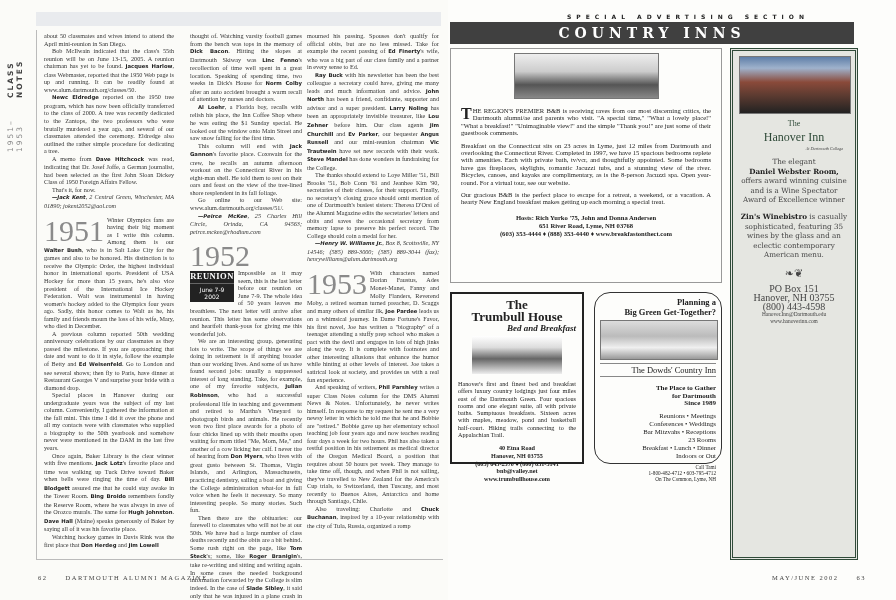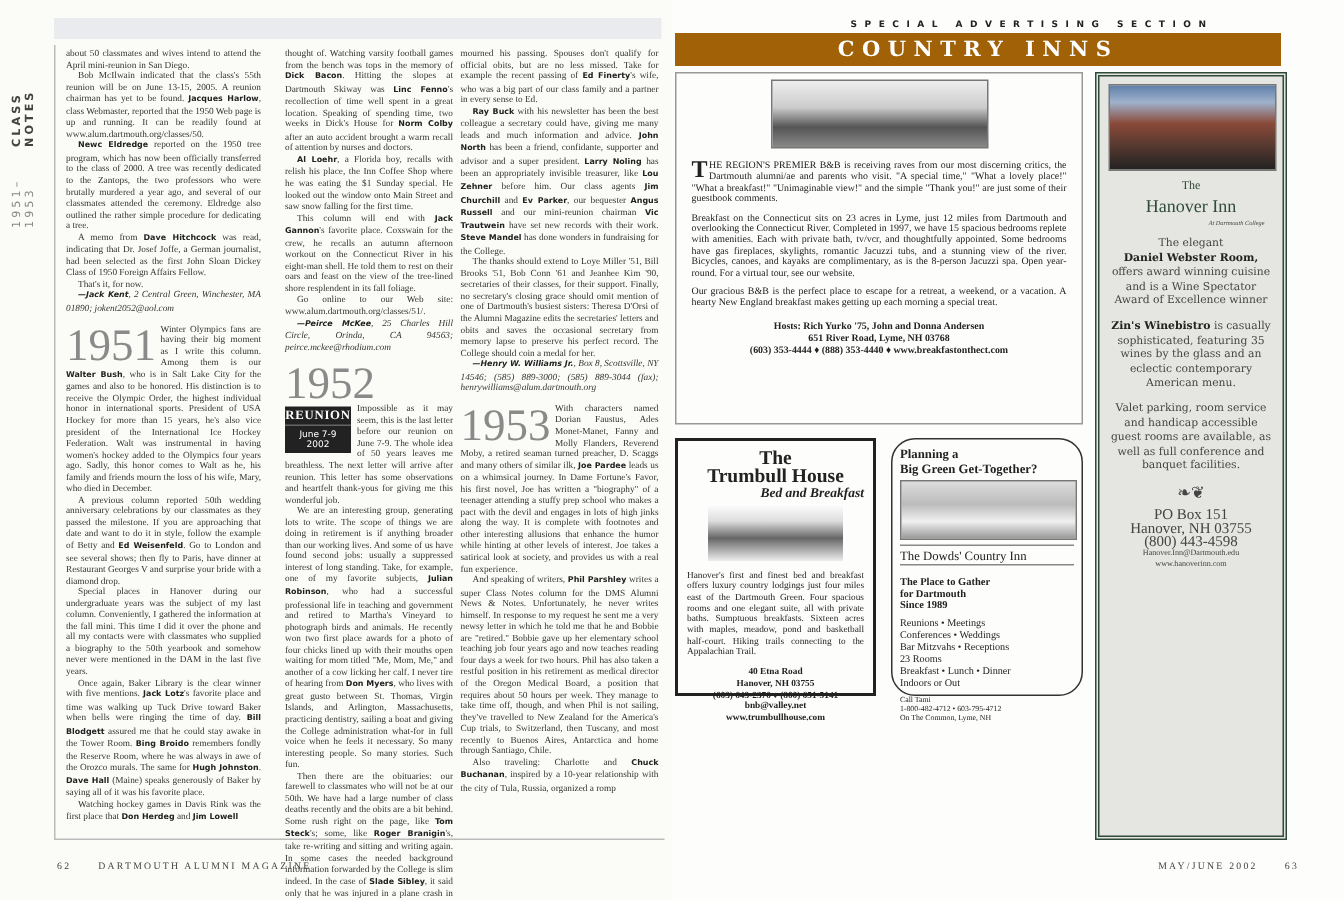--- a/index.html
+++ b/index.html
@@ -23,36 +23,36 @@
   .reunion{float:left;width:44px;margin:2px 4px 2px 0;background:#222;color:#fff;text-align:center;font-family:"Liberation Serif",serif}
   .reunion .t{font-size:8.5px;font-weight:bold;letter-spacing:0.5px;padding:2px 0;border-bottom:1px solid #666}
   .reunion .d{font-family:"DejaVu Sans",sans-serif;font-size:6px;line-height:7px;padding:2px 0}
   .folio{position:absolute;top:574px;font-family:"Liberation Serif",serif;font-size:6.5px;letter-spacing:1.5px;color:#444}
   .f-left{left:38px}
   .f-left span{margin-left:18px}
   .f-right{right:30px}
   .f-right span{margin-left:18px}
   
   .special{position:absolute;left:80px;top:13px;width:320px;text-align:center;font-family:"DejaVu Sans",sans-serif;font-size:6px;font-weight:bold;letter-spacing:5px;color:#222}
-  .banner{position:absolute;left:2px;top:22px;width:404px;height:22px;background:#a16207;color:#fff;text-align:center;font-family:"DejaVu Serif",serif;font-size:14px;font-weight:bold;letter-spacing:5px;line-height:22px}
+  .banner{position:absolute;left:2px;top:22px;width:404px;height:22px;background:#404040;color:#fff;text-align:center;font-family:"DejaVu Serif",serif;font-size:14px;font-weight:bold;letter-spacing:5px;line-height:22px}
   .ad{position:absolute;font-family:"Liberation Serif",serif;color:#222}
   .ad-bac{left:2px;top:48px;width:272px;height:235px;border:1px solid #999;padding:4px 10px}
   .ad-bac h2{text-align:center;font-size:13px;font-weight:normal;color:#444;margin-bottom:4px}
   .pic{background:linear-gradient(180deg,#eee 0%,#ccc 40%,#555 70%,#888 100%);border:1px solid #777}
   .bac-pic{width:145px;height:46px;margin:0 auto 8px}
   .ad-bac p{font-size:6.6px;line-height:7.4px;text-align:justify;margin-bottom:5px}
   .ad-bac .drop{float:left;font-size:16px;line-height:14px;margin-right:1px;font-weight:bold}
   .ad-bac .contact{text-align:center;font-weight:bold;font-size:6.6px;line-height:8px;margin-top:8px}
   .ad-trum{left:2px;top:292px;width:134px;height:172px;border:2px solid #222;padding:5px 6px}
   .ad-trum h2{text-align:center;font-size:13px;line-height:12px;font-weight:bold}
   .ad-trum h3{text-align:right;font-size:9px;font-style:italic;font-weight:bold;margin-bottom:3px}
   .trum-pic{width:90px;height:38px;margin:0 auto 6px;background:linear-gradient(180deg,#fff 0%,#ddd 30%,#666 60%,#eee 100%);border:none}
   .ad-trum p{font-size:6.2px;line-height:7.3px;text-align:justify;margin-bottom:6px}
   .ad-trum .contact{text-align:center;font-weight:bold;font-size:6.2px;line-height:7.6px}
-  .ad-dowd{left:146px;top:292px;width:128px;height:172px;border:1px solid #333;border-radius:16px;padding:5px 5px;text-align:left}
+  .ad-dowd{left:146px;top:292px;width:128px;height:172px;border:1px solid #333;border-radius:16px;padding:5px 5px;text-align:right}
   .ad-dowd h2{font-size:8.5px;line-height:9.5px;font-weight:bold;margin-bottom:3px}
   .dowd-pic{width:118px;height:40px;margin:0 auto 3px;background:linear-gradient(180deg,#ddd 0%,#bbb 40%,#f0f0f0 70%,#999 100%)}
   .ad-dowd .name{font-size:8.5px;border-top:1px solid #888;border-bottom:1px solid #888;padding:1px 0;margin-bottom:8px}
   .ad-dowd .tag{font-size:7px;font-weight:bold;line-height:7.5px}
   .ad-dowd .list{font-size:6.8px;line-height:8px;margin-top:4px}
   .ad-dowd .call{font-size:5.2px;line-height:6.3px;margin-top:4px}
   .ad-han{left:282px;top:48px;width:128px;height:512px;border:3px double #2f4a38;background:#e5e6e1;padding:5px 6px;text-align:center}
   .han-pic{width:112px;height:58px;margin:0 auto 6px;background:linear-gradient(180deg,#5f7fa8 0%,#9fb2cc 20%,#8a4a3a 45%,#5a3a30 70%,#222 100%)}
   .ad-han .the{font-size:8px;color:#2f4a38;line-height:8px}
   .ad-han h2{font-size:12px;font-weight:normal;color:#2f4a38;line-height:18px}
@@ -177,21 +177,20 @@
       </div>
     </div>
 
     <div class="ad ad-han">
       <div class="pic han-pic"></div>
       <div class="the">The</div>
       <h2>Hanover Inn</h2>
       <div class="sub">At Dartmouth College</div>
       <p><span>The elegant</span><br><b>Daniel Webster Room,</b> <span>offers award winning cuisine and is a Wine Spectator Award of Excellence winner</span></p>
       <p><b>Zin's Winebistro</b><span> is casually sophisticated, featuring 35 wines by the glass and an eclectic contemporary American menu.</span></p>
-      <p>Valet parking, room service and handicap accessible guest rooms are available, as well as full conference and banquet facilities.</p>
       <div class="ornament">❧❦</div>
       <div class="addr">
         <div>PO Box 151</div>
         <div>Hanover, NH 03755</div>
         <div>(800) 443-4598</div>
       </div>
       <div class="small">
         <div>Hanover.Inn@Dartmouth.edu</div>
         <div>www.hanoverinn.com</div>
       </div>

